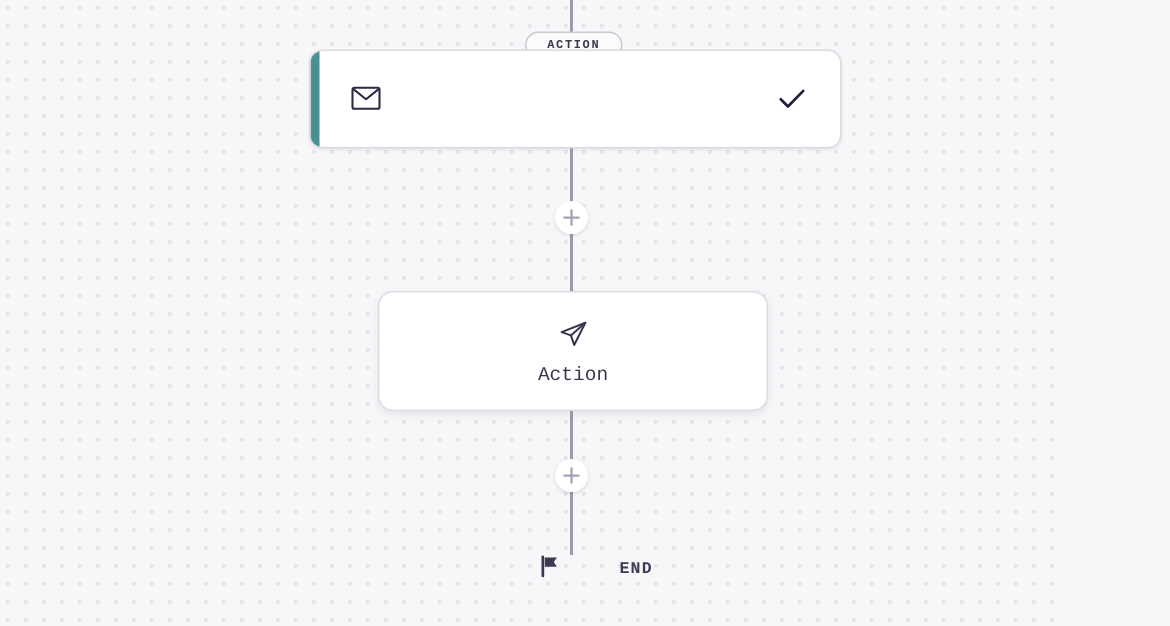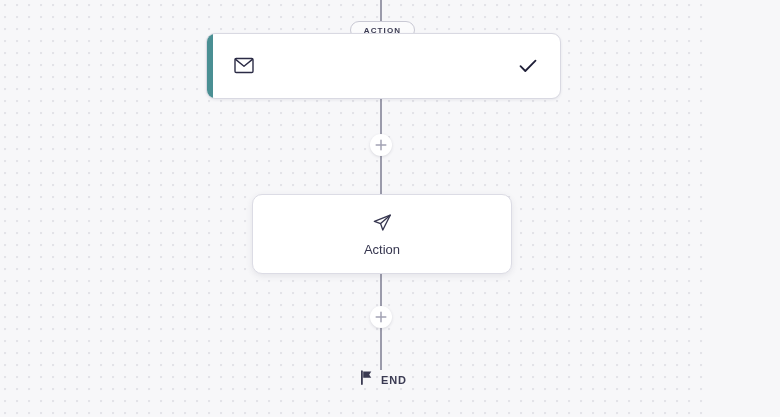--- a/index.html
+++ b/index.html
@@ -16,20 +16,21 @@
 
   #canvas {
     position: relative;
     width: 708px;
     height: 417px;
     background-color: #f7f7f9;
     background-image: radial-gradient(circle at 1px 1px, #e3e3e8 1.4px, transparent 1.6px);
     background-size: 12px 12px;
     background-position: 4px 4px;
     overflow: hidden;
+    font-family: Liberation Mono, monospace;
   }
 
   
   .connector {
     position: absolute;
     left: 380px;
     width: 2px;
     background: #9b9bab;
   }
   #conn-top    { top: 0px;   height: 36px; }
@@ -154,20 +155,21 @@
     display: flex;
     align-items: center;
     gap: 8px;
     z-index: 5;
   }
   #end-label {
     font-size: 11px;
     font-weight: bold;
     letter-spacing: 0.8px;
     color: #3a3a52;
+    margin-left: 32px;
   }
 </style>
 </head>
 <body>
 
 <div id="canvas">
 
   <div class="connector" id="conn-top"></div>
   <div class="connector" id="conn-card"></div>
   <div class="connector" id="conn-mid"></div>

